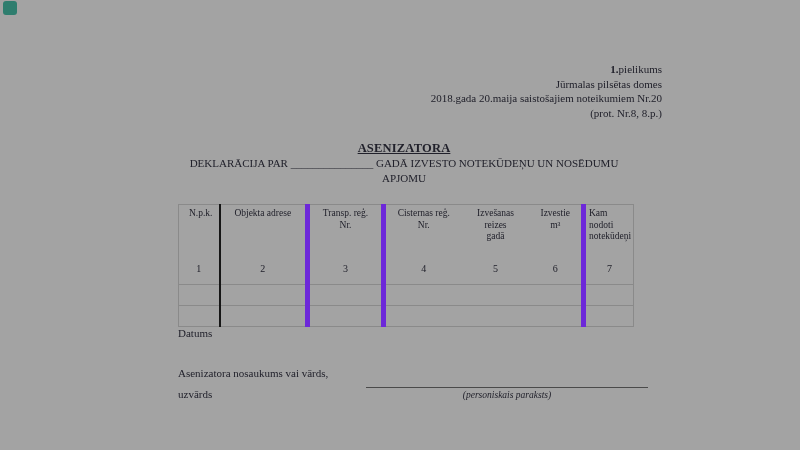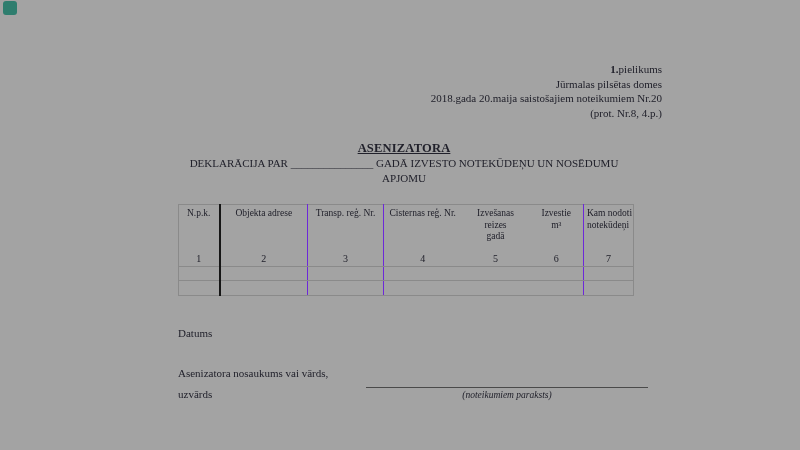--- a/index.html
+++ b/index.html
@@ -50,28 +50,28 @@
     top: 204px;
     width: 455px;
     border-collapse: collapse;
     table-layout: fixed;
     font-size: 9.5px;
     color: #21212b;
   }
   table.decl, table.decl tr, table.decl th, table.decl td { box-sizing: border-box; }
   table.decl { border: 1px solid #8a8a8a; }
   table.decl th, table.decl td {
-    padding: 0;
+    padding: 10px;
     font-weight: normal;
     text-align: center;
     overflow: hidden;
   }
   
   .vthick { border-left: 2px solid #161616; }
-  .vthin  { border-left: 1px solid #6d28d9; font-family: Liberation Serif, serif; }
+  .vthin  { border-left: 5px solid #6d28d9; font-family: Liberation Serif, serif; }
   .vnone  { border-left: none; margin-top: 48px; }
   tr.hdr th {
     height: 48px;
     vertical-align: top;
     padding-top: 3px;
     line-height: 11.5px;
     white-space: pre-line;
     border-bottom: none;
   }
   tr.hdr th.left { text-align: left; padding-left: 3px; }
@@ -121,21 +121,21 @@
 <body>
 
 <div class="page">
 
   <div class="corner-icon" style="background: rgb(46, 125, 110);"></div>
 
   <div class="annex-note">
     <div><span class="b">1.</span><span>pielikums</span></div>
     <div>Jūrmalas pilsētas domes</div>
     <div>2018.gada 20.maija saistošajiem noteikumiem Nr.20</div>
-    <div>(prot. Nr.8, 4.p.)</div>
+    <div>(prot. Nr.8, 8.p.)</div>
   </div>
 
   <div class="form-title">
     <div class="heading">ASENIZATORA</div>
     <div>DEKLARĀCIJA PAR _______________ GADĀ IZVESTO NOTEKŪDEŅU UN NOSĒDUMU</div>
     <div>APJOMU</div>
   </div>
 
   <table class="decl">
     <colgroup>
@@ -190,15 +190,15 @@
     </tr>
   </tbody>
     </table>
 
   <div class="date-label">Datums</div>
 
   <div class="name-label">Asenizatora nosaukums vai vārds,
 uzvārds</div>
 
   <div class="sig-line"></div>
-  <div class="sig-caption">(noteikumiem paraksts)</div>
+  <div class="sig-caption">(personiskais paraksts)</div>
 
 </div>
 
 </body></html>

